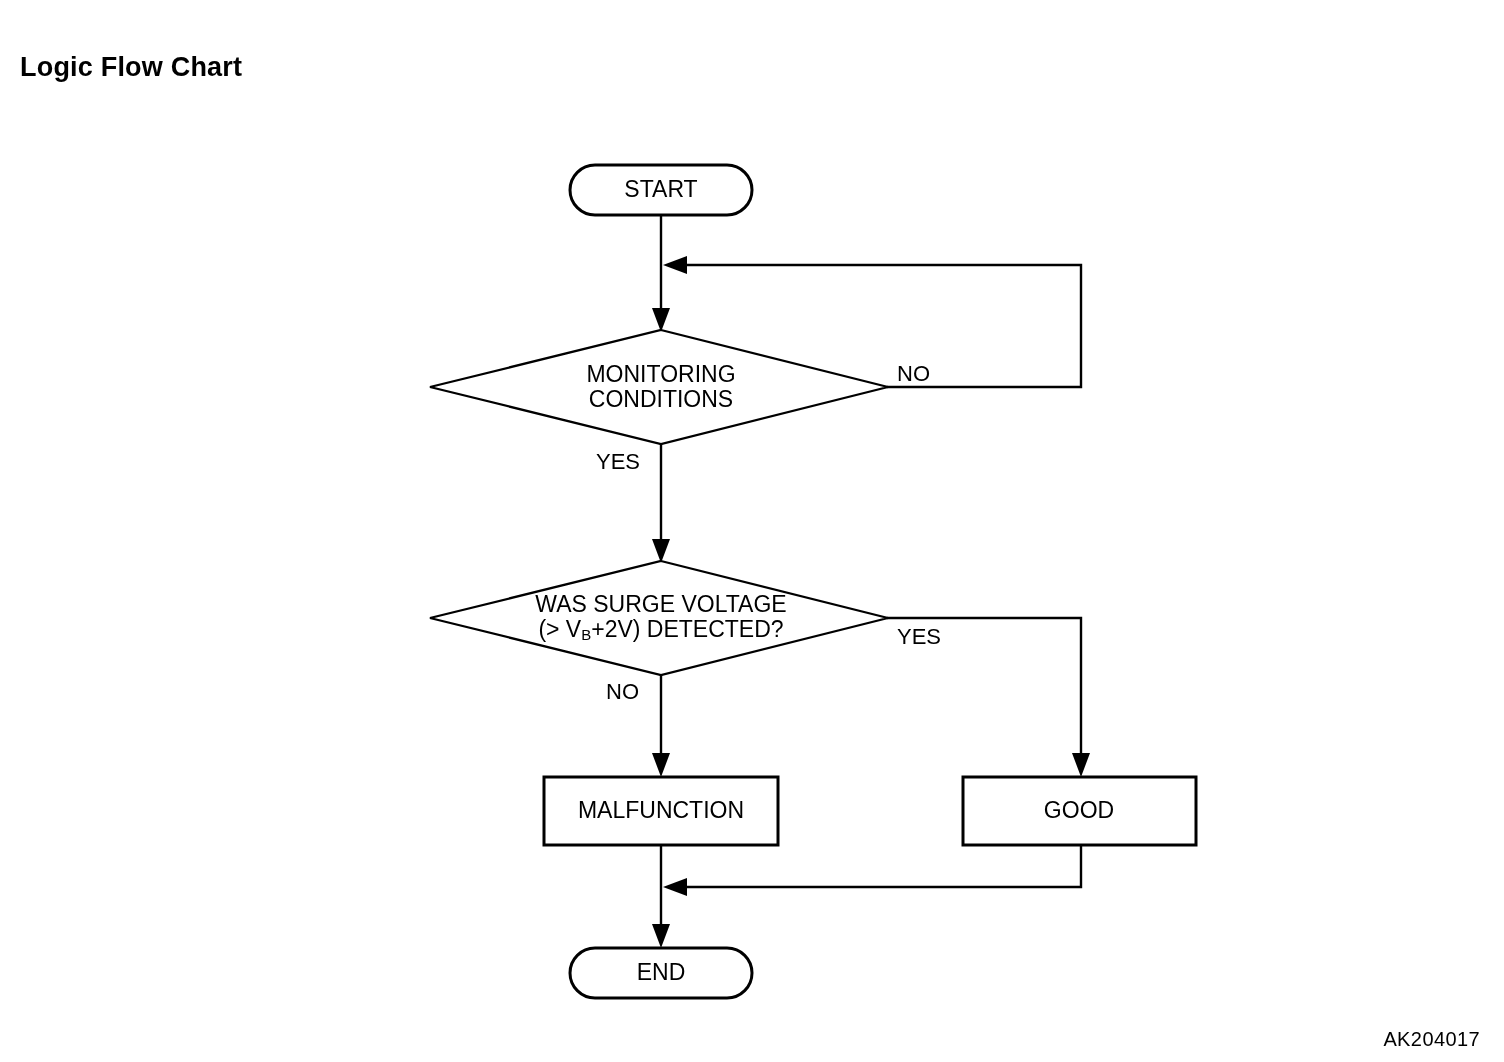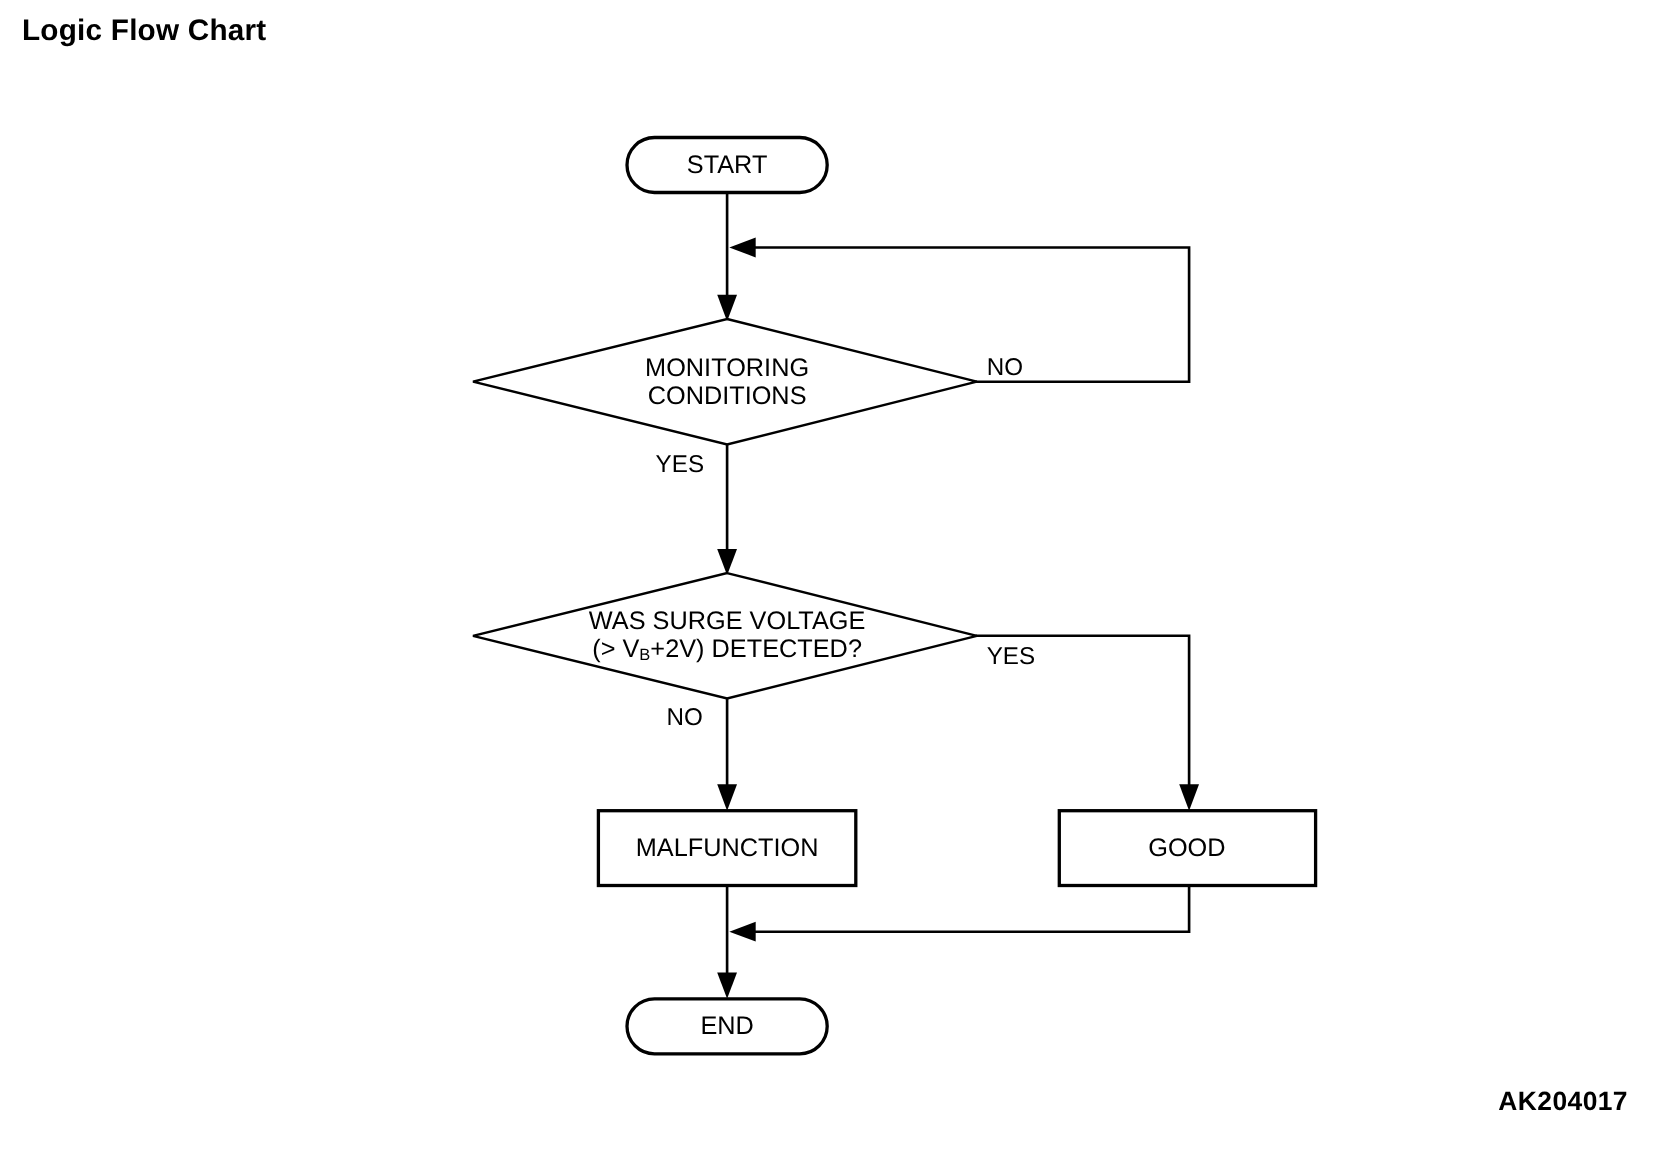--- a/index.html
+++ b/index.html
@@ -12,20 +12,21 @@
     height: 1062px;
     font-family: "Liberation Sans", sans-serif;
     color: #000000;
     position: relative;
     overflow: hidden;
   }
   #page {
     position: relative;
     width: 1504px;
     height: 924px;
+    margin-top: 40px;
   }
   #page-title {
     position: absolute;
     left: 20px;
     top: 12px;
     font-size: 27px;
     font-weight: bold;
     letter-spacing: 0.2px;
     white-space: nowrap;
   }
@@ -33,22 +34,22 @@
     position: absolute;
     left: 0;
     top: 0;
     width: 1504px;
     height: 1062px;
   }
   #figure-code {
     position: absolute;
     right: 24px;
     top: 988px;
-    font-size: 24px;
-    font-weight: bold;
+    font-size: 20px;
+    font-weight: normal;
     letter-spacing: 0.4px;
     white-space: nowrap;
   }
   .node-text {
     font-family: "Liberation Sans", sans-serif;
     font-size: 23px;
     fill: #000000;
     text-anchor: middle;
     dominant-baseline: middle;
   }

